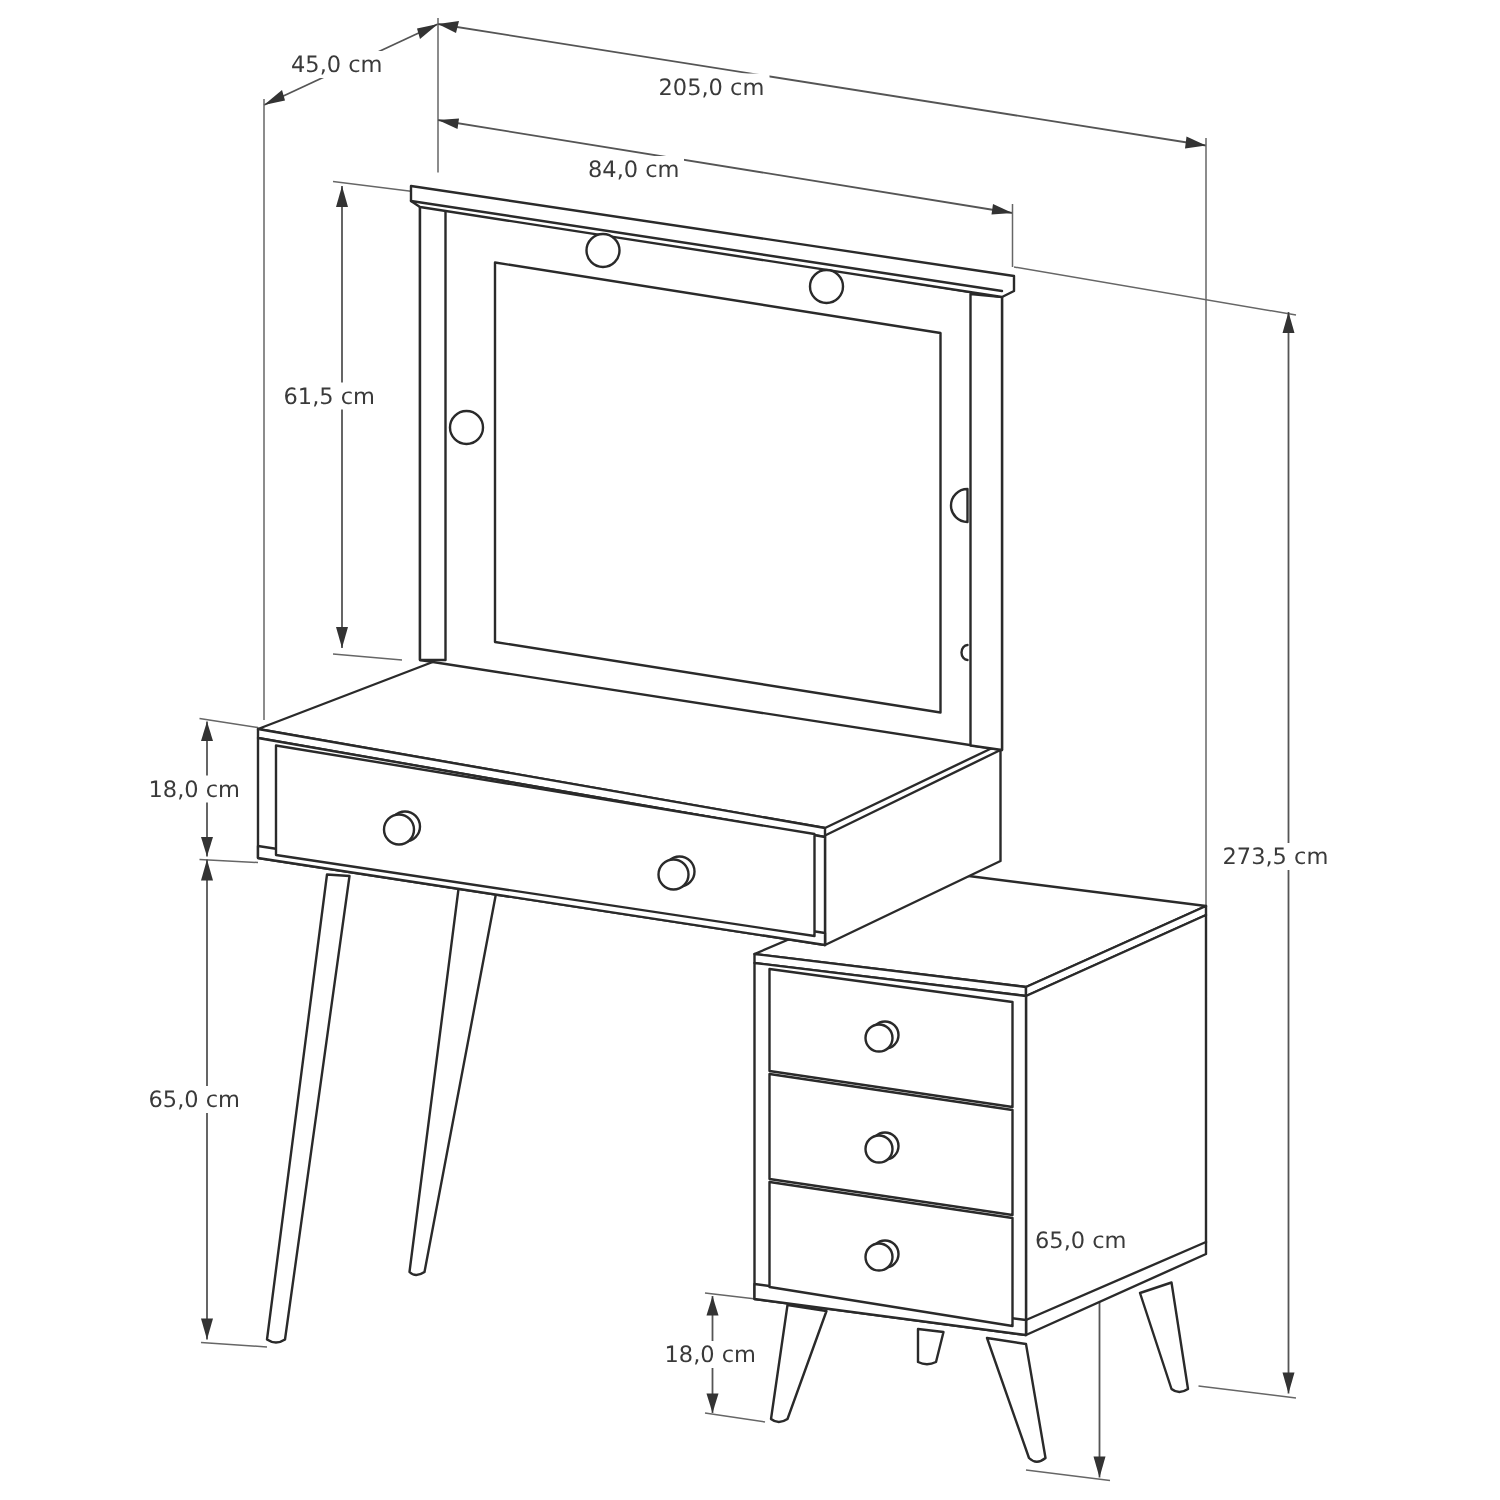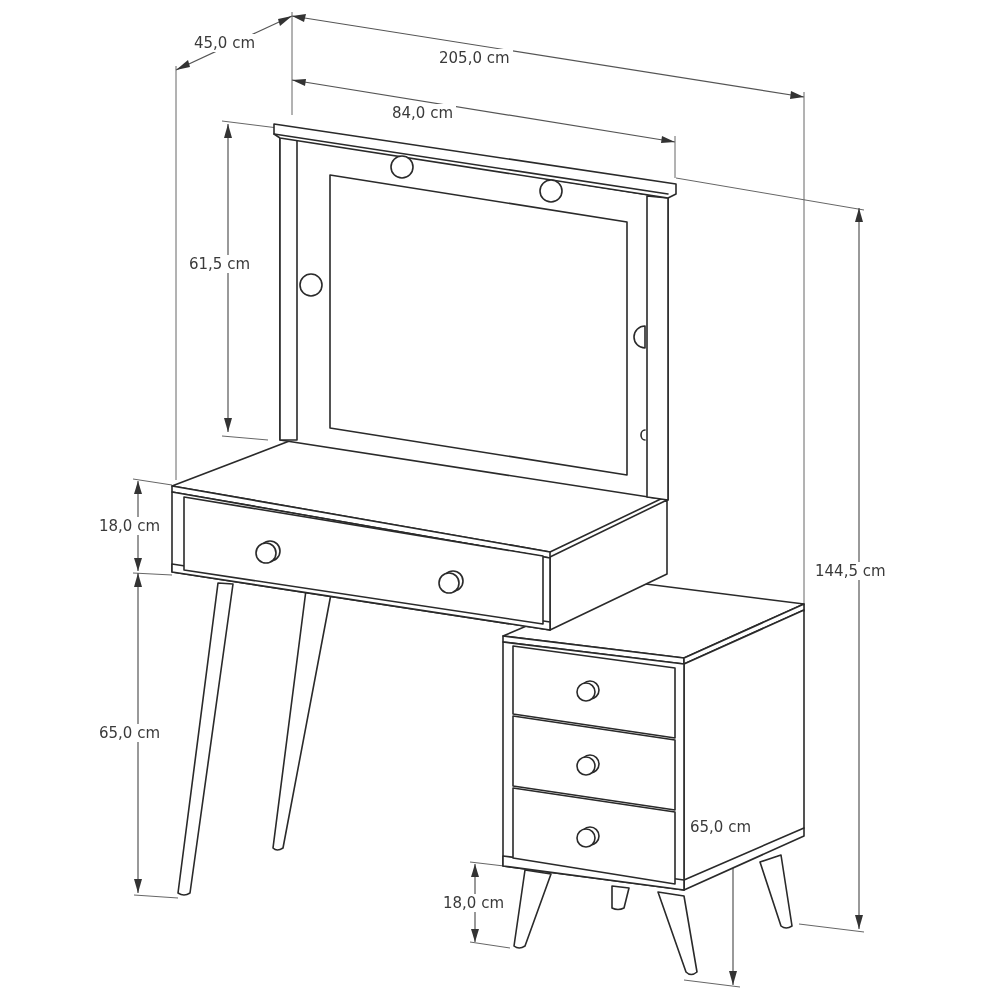--- a/index.html
+++ b/index.html
@@ -157,17 +157,17 @@
   </g>
 
 </svg>
 
 <div class="lbl" style="left:191px;top:34px;">45,0 cm</div>
 <div class="lbl" style="left:436px;top:49px;">205,0 cm</div>
 <div class="lbl" style="left:389px;top:104px;text-align:right;">84,0 cm</div>
 <div class="lbl" style="left:186px;top:255px;">61,5 cm</div>
 <div class="lbl" style="left:96px;top:517px;">18,0 cm</div>
 <div class="lbl" style="left:96px;top:724px;">65,0 cm</div>
-<div class="lbl" style="left:812px;top:562px;">144,5 cm</div>
+<div class="lbl" style="left:812px;top:562px;">273,5 cm</div>
 <div class="lbl" style="left:687px;top:818px;">65,0 cm</div>
 <div class="lbl" style="left:440px;top:894px;">18,0 cm</div>
 
 </div>
 
 </body></html>

